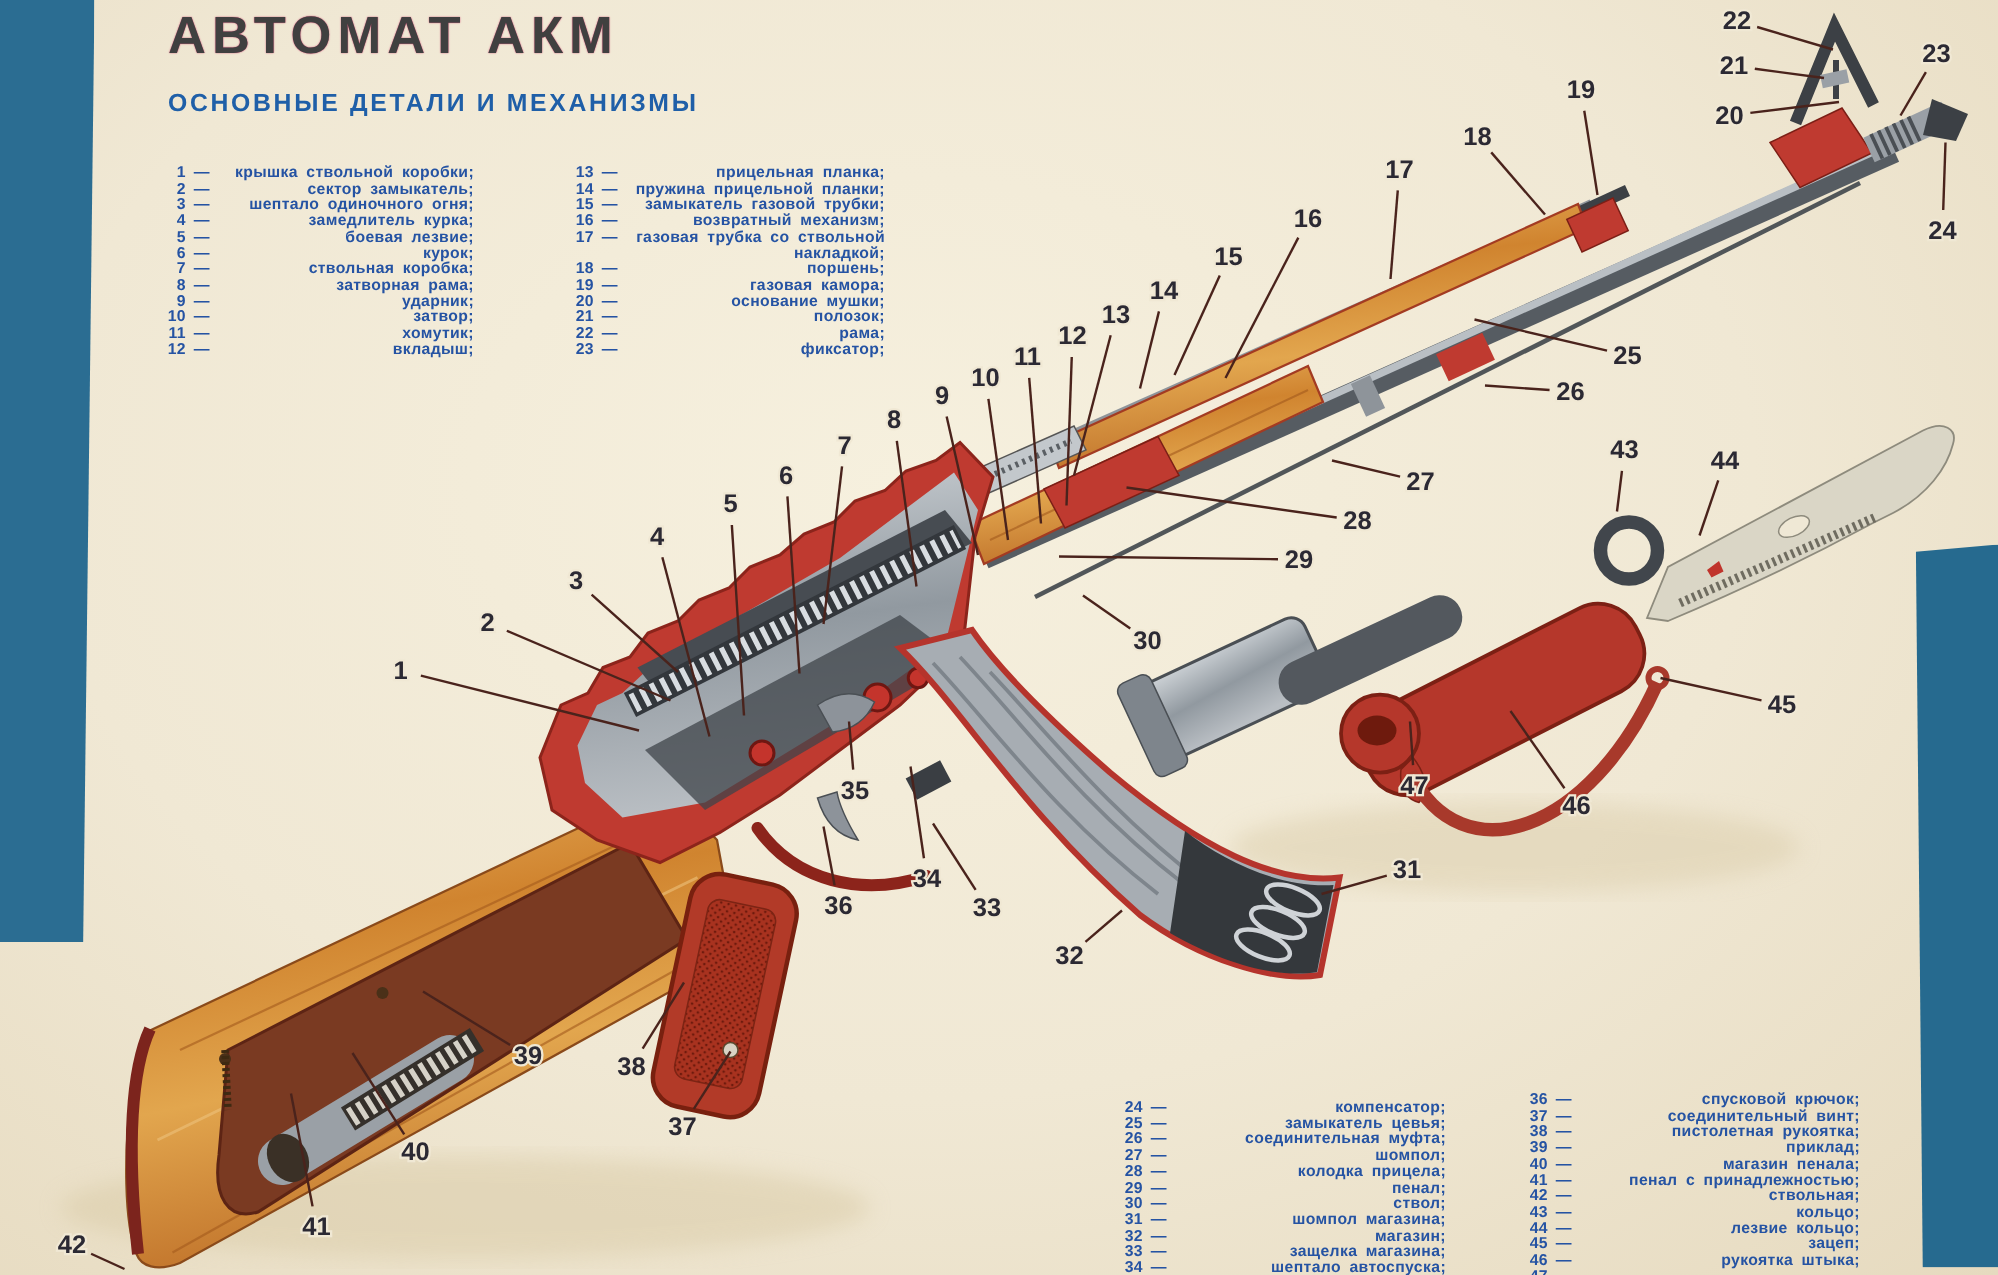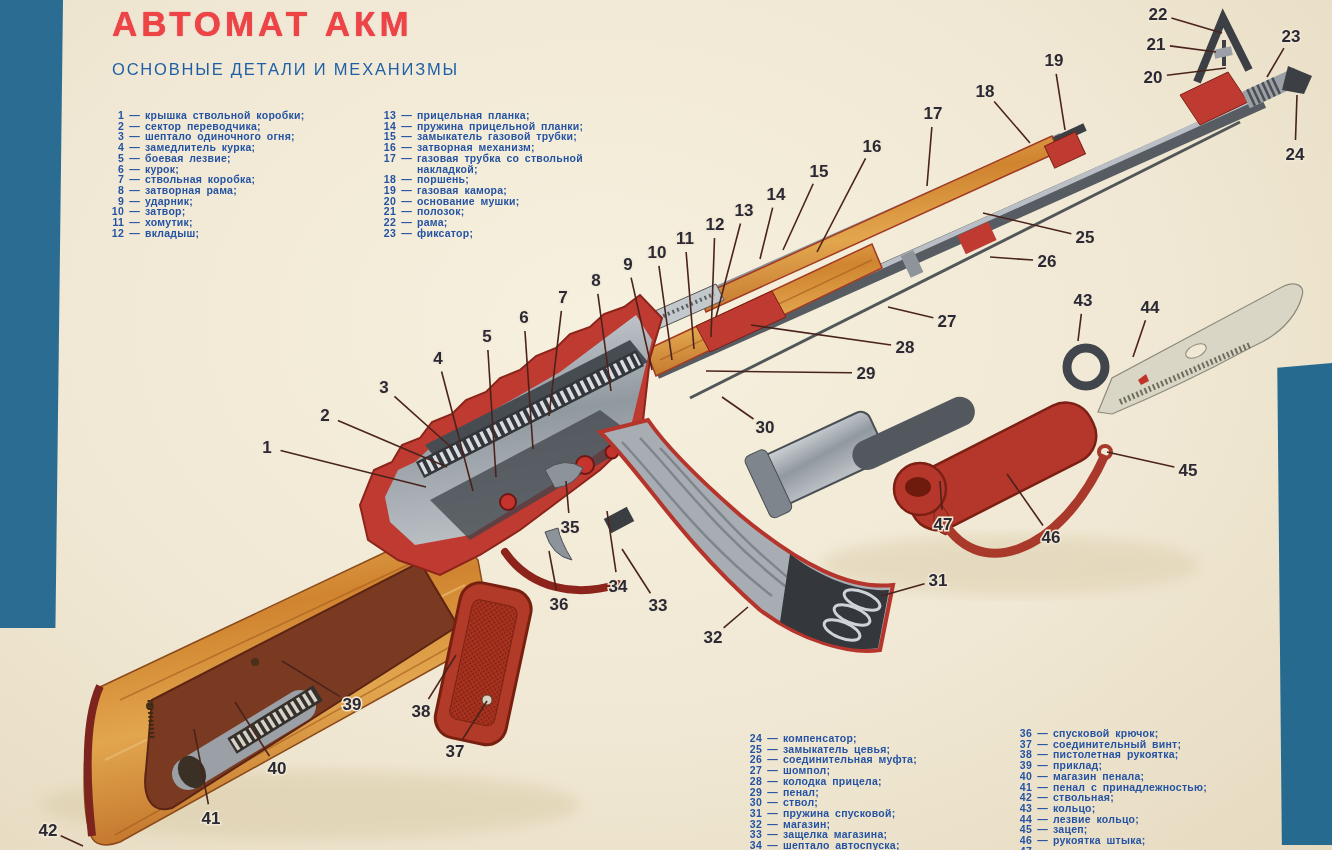--- a/index.html
+++ b/index.html
@@ -8,33 +8,33 @@
     background:radial-gradient(ellipse at 45% 38%, #f6f0de 0%, #f0e8d4 55%, #e6dabf 100%);
     font-family:"Liberation Sans", sans-serif;
   }
   .bar{position:absolute;}
   #left-bar{left:0;top:0;width:63px;height:628px;background:#2b6d92;
     clip-path:polygon(0 0,100% 0,88% 100%,0 100%);}
   #right-bar{left:1275px;top:363px;width:57px;height:482px;background:#266a8f;
     clip-path:polygon(4% 1%,100% 0,100% 100%,12% 100%);}
   #poster-title{
     position:absolute;left:112px;top:4px;
-    font-size:35px;font-weight:bold;color:#ef4444;letter-spacing:4px;
+    font-size:35px;font-weight:bold;color:#404040;letter-spacing:4px;
     text-shadow:0 0 1px #c6245b;
   }
   #poster-subtitle{
     position:absolute;left:112px;top:60px;
-    font-size:16.5px;font-weight:normal;color:#1f5fa8;letter-spacing:1.8px;
+    font-size:16.5px;font-weight:bold;color:#1f5fa8;letter-spacing:1.8px;
   }
   .legend-col{position:absolute;display:flex;flex-direction:column;}
   .lrow{display:flex;align-items:flex-start;font-size:10.5px;line-height:10.7px;
     font-weight:bold;color:#2553a3;letter-spacing:.25px;word-spacing:2.5px;}
   .lnum{width:24px;text-align:right;flex:none;}
   .ldash{width:21px;text-align:center;flex:none;}
-  .ltext{flex:1;}
+  .ltext{flex:1;text-align:right;}
   #legend-col-0{left:100px;top:110px;width:216px;}
   #legend-col-1{left:372px;top:110px;width:218px;}
   #legend-col-2{left:738px;top:733px;width:226px;}
   #legend-col-3{left:1008px;top:728px;width:232px;}
   #scene{position:absolute;left:0;top:0;width:1332px;height:850px;}
   text.callout{
     font-family:"Liberation Sans",sans-serif;font-size:17px;font-weight:bold;
     fill:#2b2933;paint-order:stroke;stroke:#f0e8d4;stroke-width:3px;
   }
   line.leader{stroke:#4a231c;stroke-width:1.6;}
@@ -50,21 +50,21 @@
 
 <div class="legend-col" id="legend-col-0">
     <div class="lrow">
       <span class="lnum">1</span>
       <span class="ldash">—</span>
       <span class="ltext">крышка ствольной коробки;</span>
     </div>
     <div class="lrow">
       <span class="lnum">2</span>
       <span class="ldash">—</span>
-      <span class="ltext">сектор переводчика;</span>
+      <span class="ltext">сектор замыкатель;</span>
     </div>
     <div class="lrow">
       <span class="lnum">3</span>
       <span class="ldash">—</span>
       <span class="ltext">шептало одиночного огня;</span>
     </div>
     <div class="lrow">
       <span class="lnum">4</span>
       <span class="ldash">—</span>
       <span class="ltext">замедлитель курка;</span>
@@ -122,21 +122,21 @@
       <span class="ltext">пружина прицельной планки;</span>
     </div>
     <div class="lrow">
       <span class="lnum">15</span>
       <span class="ldash">—</span>
       <span class="ltext">замыкатель газовой трубки;</span>
     </div>
     <div class="lrow">
       <span class="lnum">16</span>
       <span class="ldash">—</span>
-      <span class="ltext">затворная механизм;</span>
+      <span class="ltext">возвратный механизм;</span>
     </div>
     <div class="lrow">
       <span class="lnum">17</span>
       <span class="ldash">—</span>
       <span class="ltext">газовая трубка со ствольной накладкой;</span>
     </div>
     <div class="lrow">
       <span class="lnum">18</span>
       <span class="ldash">—</span>
       <span class="ltext">поршень;</span>
@@ -199,21 +199,21 @@
       <span class="ltext">пенал;</span>
     </div>
     <div class="lrow">
       <span class="lnum">30</span>
       <span class="ldash">—</span>
       <span class="ltext">ствол;</span>
     </div>
     <div class="lrow">
       <span class="lnum">31</span>
       <span class="ldash">—</span>
-      <span class="ltext">пружина спусковой;</span>
+      <span class="ltext">шомпол магазина;</span>
     </div>
     <div class="lrow">
       <span class="lnum">32</span>
       <span class="ldash">—</span>
       <span class="ltext">магазин;</span>
     </div>
     <div class="lrow">
       <span class="lnum">33</span>
       <span class="ldash">—</span>
       <span class="ltext">защелка магазина;</span>

